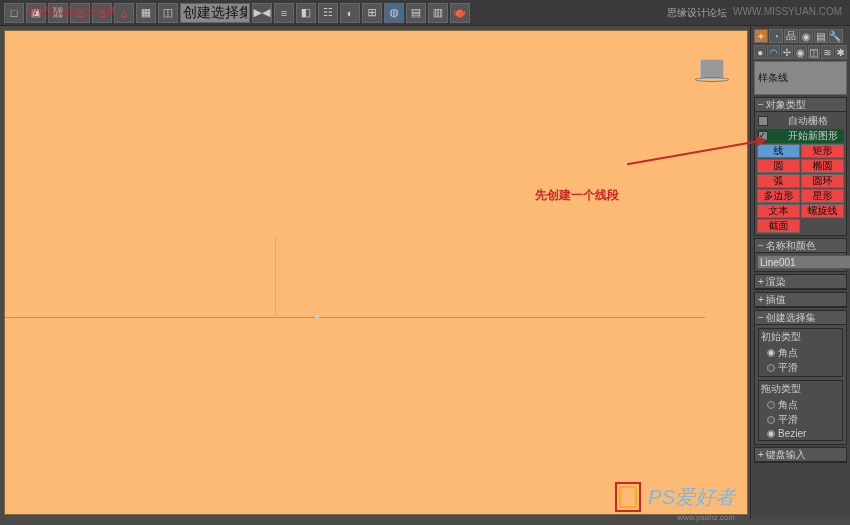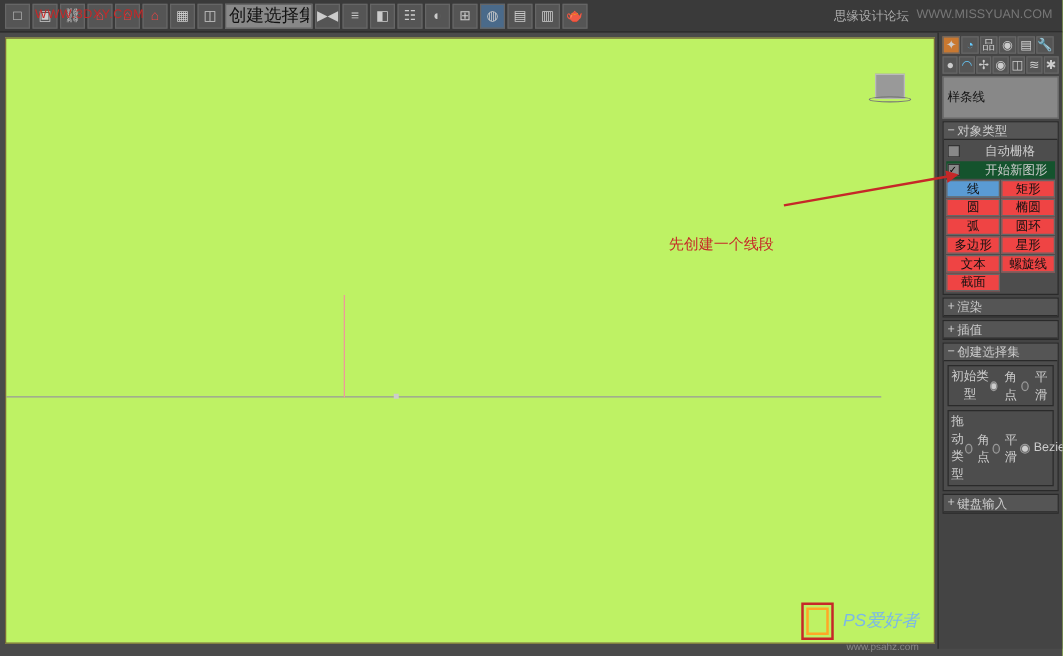--- a/index.html
+++ b/index.html
@@ -4,21 +4,21 @@
 <style>
 * { margin: 0; padding: 0; box-sizing: border-box; font-family: "Microsoft YaHei", SimSun, sans-serif; font-size: 10px; }
 body { background: #4a4a4a; width: 850px; height: 525px; overflow: hidden; position: relative; }
 .toolbar { height: 26px; background: #3a3a3a; display: flex; align-items: center; padding: 2px 4px; gap: 2px; border-bottom: 1px solid #2a2a2a; }
 .tool-icon { width: 20px; height: 20px; background: #555; border: 1px solid #666; display: inline-flex; align-items: center; justify-content: center; color: #ccc; font-size: 11px; cursor: pointer; }
 .tool-icon.red { color: #e44; }
 .tool-sel { height: 20px; background: #888; border: 1px solid #666; color: #111; font-size: 14px; padding: 0 2px; width: 70px; }
 .watermark-top { position: absolute; top: 6px; left: 28px; color: #c62828; font-size: 10px; z-index: 5; letter-spacing: 0.5px; }
 .logo-right { position: absolute; top: 6px; right: 8px; color: #aaa; font-size: 10px; display: flex; gap: 6px; align-items: flex-start; margin-left: 44px; }
 .main { display: flex; height: 493px; }
-.viewport { flex: 1; background: #bef264; position: relative; border: 1px solid #7a6a3a; margin: 4px 2px 4px 4px; }
+.viewport { flex: 1; background: #fdba74; position: relative; border: 1px solid #7a6a3a; margin: 4px 2px 4px 4px; font-weight: bold; }
 .viewcube { position: absolute; top: 28px; right: 18px; width: 34px; height: 28px; }
 .viewcube .cube { width: 24px; height: 20px; background: #999; border: 1px solid #bbb; margin: 0 auto; }
 .viewcube .base { width: 34px; height: 5px; border: 1px solid #777; border-radius: 50%; margin-top: -2px; }
 .annot { position: absolute; top: 155px; left: 530px; color: #c62828; font-size: 12px; line-height: 18px; }
 .arrow { position: absolute; top: 108px; left: 620px; width: 140px; height: 2px; background: #c62828; transform: rotate(-10deg); transform-origin: right center; }
 .arrow::after { content: ''; position: absolute; right: -2px; top: -4px; border-left: 10px solid #c62828; border-top: 5px solid transparent; border-bottom: 5px solid transparent; }
 .line-h { position: absolute; top: 286px; left: 0; width: 700px; height: 1px; background: #999; }
 .line-v { position: absolute; top: 205px; left: 270px; width: 1px; height: 82px; background: #e99; }
 .dot { position: absolute; top: 284px; left: 310px; width: 4px; height: 4px; background: #ccc; }
 .sidepanel { width: 100px; background: #444; border-left: 1px solid #2a2a2a; display: flex; flex-direction: column; padding: 3px; gap: 2px; }
@@ -32,28 +32,28 @@
 .roll-head::before { content: '−'; margin-right: 2px; color: #ccc; }
 .roll-head.plus::before { content: '+'; }
 .roll-body { padding: 2px; display: flex; flex-direction: column; gap: 1px; }
 .chk-row { display: flex; align-items: center; gap: 20px; color: #ccc; padding: 0 1px; }
 .chk { width: 10px; height: 10px; background: #888; border: 1px solid #333; }
 .chk.on::after { content: '✓'; font-size: 8px; color: #000; display: block; line-height: 8px; }
 .btn-row { display: flex; gap: 1px; }
 .sbtn { flex: 1; height: 14px; background: #ef4444; border: 1px solid #666; color: #111; display: flex; align-items: center; justify-content: center; cursor: pointer; }
 .sbtn.hl { background: #5a9bd4; }
 .name-input { height: 14px; background: #777; border: 1px solid #555; color: #ddd; padding: 0 2px; flex: 1; }
-.radio-group { padding: 1px 2px 1px 8px; color: #ccc; display: flex; flex-direction: row; gap: 1px; border: 1px solid #2a2a2a; margin: 1px; text-align: center; }
+.radio-group { padding: 1px 2px 1px 8px; color: #ccc; display: flex; flex-direction: column; gap: 1px; border: 1px solid #2a2a2a; margin: 1px; }
 .radio-group .title { margin-left: -6px; margin-bottom: 1px; }
 .radio-row { display: flex; align-items: center; gap: 3px; }
 .radio { width: 8px; height: 8px; border: 1px solid #999; border-radius: 50%; background: #555; }
 .radio.on { background: radial-gradient(circle, #ccc 2px, #555 3px); }
 .bottom-wm { position: absolute; bottom: 10px; right: 115px; display: flex; align-items: center; gap: 4px; }
 .bottom-logo { width: 32px; height: 36px; }
-.bottom-text { color: #7bb8e8; font-size: 14px; font-style: italic; }
+.bottom-text { color: #7bb8e8; font-size: 20px; font-style: italic; }
 .bottom-url { position: absolute; bottom: 3px; right: 115px; color: #888; font-size: 8px; margin-top: 20px; }
 </style>
 </head>
 <body>
 
 <div class="toolbar">
   <span class="tool-icon">□</span>
   <span class="tool-icon">▣</span>
   <span class="tool-icon">⛓</span>
   <span class="tool-icon red">⌂</span>
@@ -144,20 +144,28 @@
             <span class="sbtn">文本</span>
             <span class="sbtn">螺旋线</span>
           </div>
         <div class="btn-row">
             <span class="sbtn">截面</span>
             <span class="sbtn" style="visibility:hidden"></span>
           </div>
       </div>
     </div>
 
+    <div class="rollout">
+      <div class="roll-head">名称和颜色</div>
+      <div class="roll-body">
+          <div class="btn-row">
+            <input class="name-input" value="Line001" style="">
+          </div>
+        </div>
+    </div>
 
     <div class="rollout">
         <div class="roll-head plus">渲染</div>
       </div>
     <div class="rollout">
         <div class="roll-head plus">插值</div>
       </div>
 
     <div class="rollout">
       <div class="roll-head">创建选择集</div>

